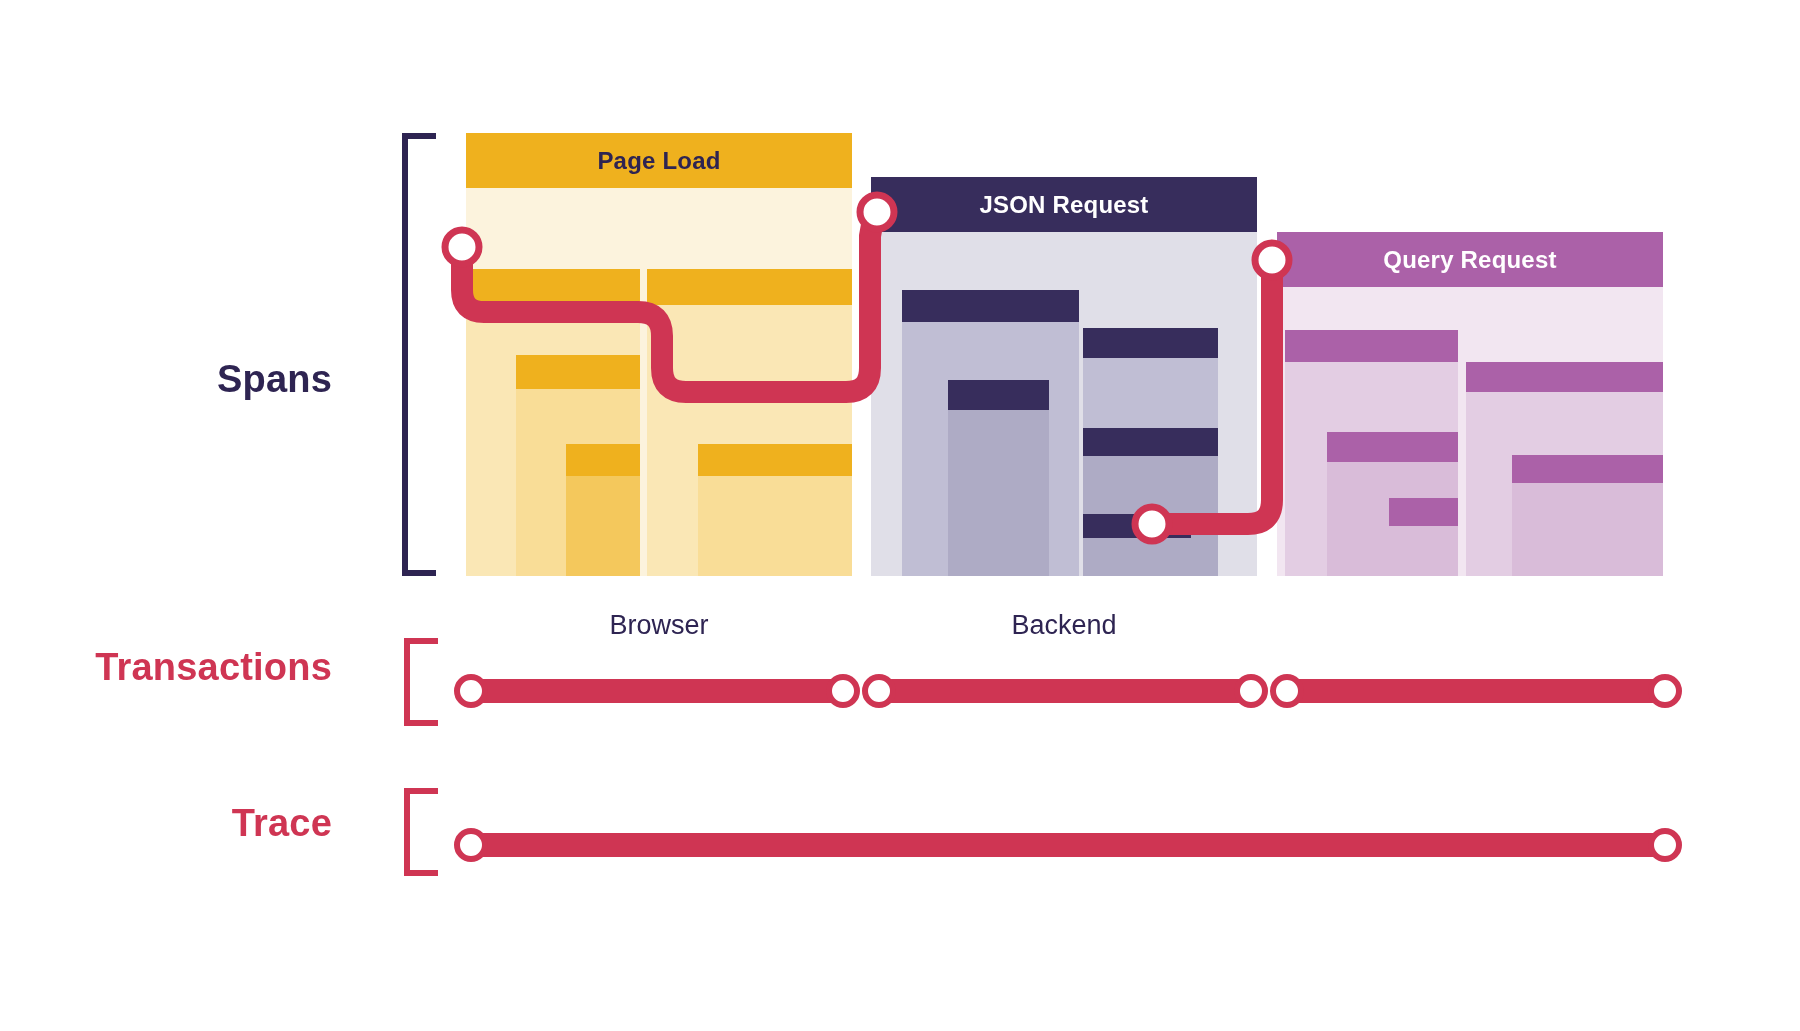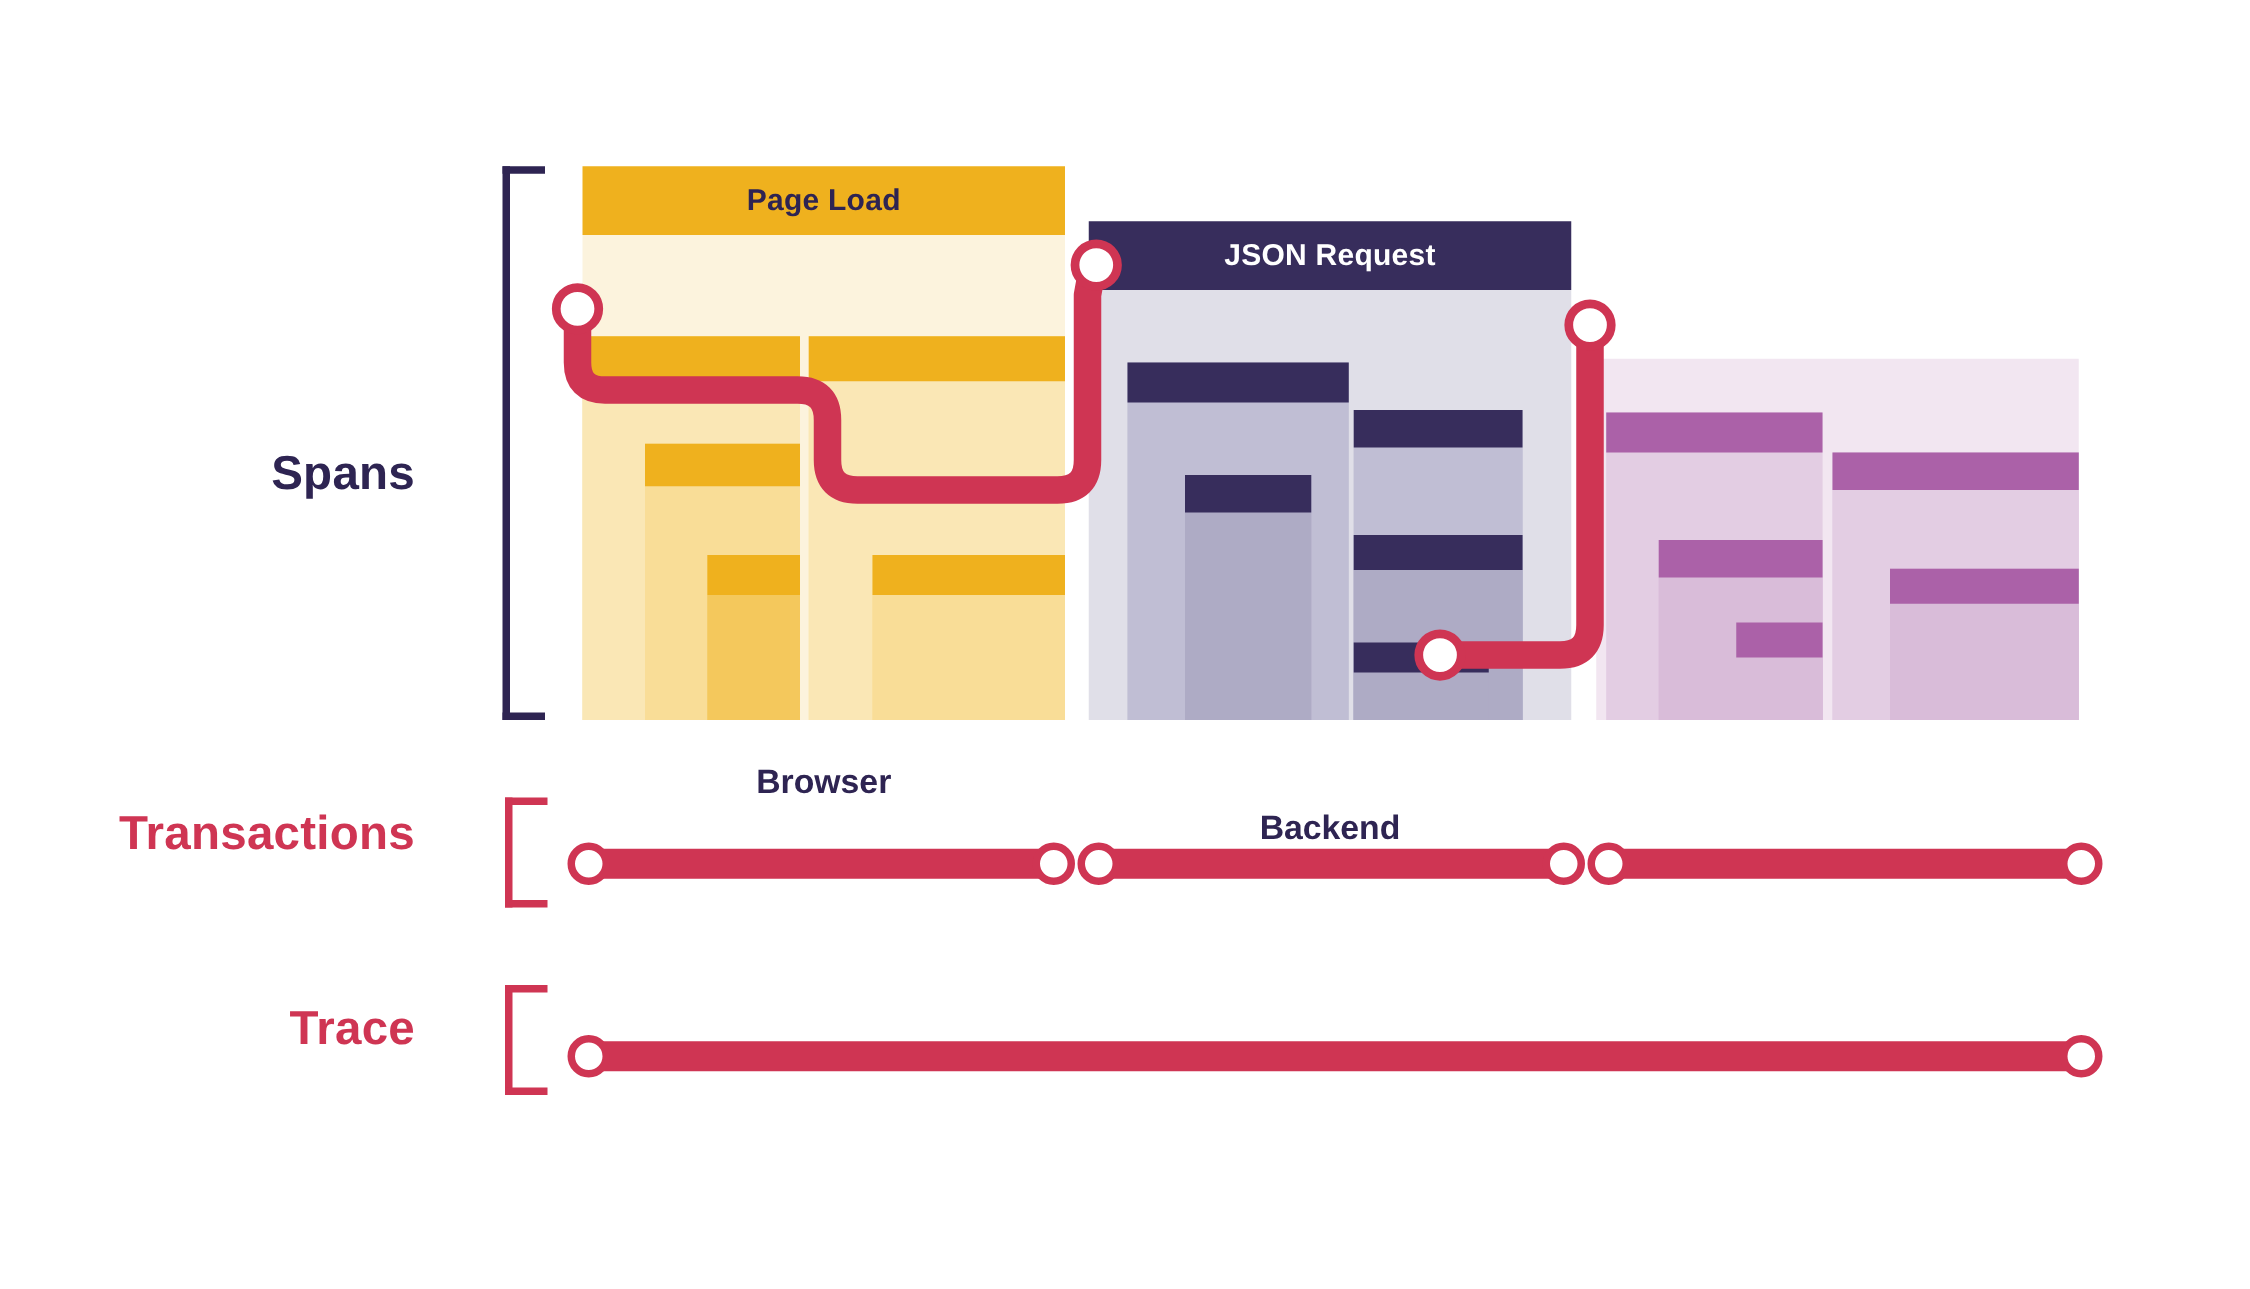--- a/index.html
+++ b/index.html
@@ -73,25 +73,25 @@
   #col-database { left:1277px; top:232px; width:386px; height:344px; }
   #col-database .svc-title { background:#ab61a8; color:#ffffff; }
   #col-database .svc-body  { top:55px; bottom:0; background:#f2e6f1; }
   .p-cap  { background:#ab61a8; }
   .p-b1   { background:#eadaea; }
   .p-b2   { background:#e3cde3; }
   .p-b3   { background:#d9bcd9; }
 
   
   .col-caption {
-    position:absolute; font-size:27px; font-weight:700; color:#2e2452;
+    position:absolute; font-size:27px; font-weight:400; color:#2e2452;
     text-align:center; white-space:nowrap;
   }
   #caption-browser  { left:466px; top:610px; width:386px; }
-  #caption-backend  { left:871px; top:610px; width:386px;margin-top:37px; }
+  #caption-backend  { left:871px; top:610px; width:386px; }
   #caption-database { left:1277px;top:610px; width:386px; }
 
   
   #connector { position:absolute; left:0; top:0; width:1800px; height:1031px; pointer-events:none; }
 
   
   .timeline { position:absolute; height:24px; background:#cf3553; border-radius:3px; }
   .node {
     position:absolute; width:34px; height:34px; border-radius:50%;
     background:#ffffff; border:6px solid #cf3553;
@@ -199,20 +199,21 @@
       </div>
       <div class="bar p-b2" style="left:49%;width:51%;height:74%;">
         <div class="body p-b2" style="height:100%;"></div>
         <div class="cap p-cap" style="height:30px;"></div>
       </div>
       <div class="bar p-b3" style="left:61%;width:39%;height:42%;">
         <div class="body p-b3" style="height:100%;"></div>
         <div class="cap p-cap" style="height:28px;"></div>
       </div>
     </div>
+    <div class="svc-title">Query Request</div>
   </div>
 
   <svg id="connector" viewBox="0 0 1800 1031" xmlns="http://www.w3.org/2000/svg">
 
     <path d="M 462 247 L 462 290 Q 462 312 484 312 L 638 312 Q 662 312 662 336 L 662 368 Q 662 392 686 392 L 846 392 Q 870 392 870 368 L 870 236 L 874 214" fill="none" stroke="#cf3553" stroke-width="22" stroke-linecap="round" stroke-linejoin="round"></path>
 
     <path d="M 1152 524 L 1248 524 Q 1272 524 1272 500 L 1272 280 L 1272 262" fill="none" stroke="#cf3553" stroke-width="22" stroke-linecap="round" stroke-linejoin="round"></path>
 
     <circle cx="462" cy="247" r="17" fill="#ffffff" stroke="#cf3553" stroke-width="7"></circle>
     <circle cx="877" cy="212" r="17" fill="#ffffff" stroke="#cf3553" stroke-width="7"></circle>

